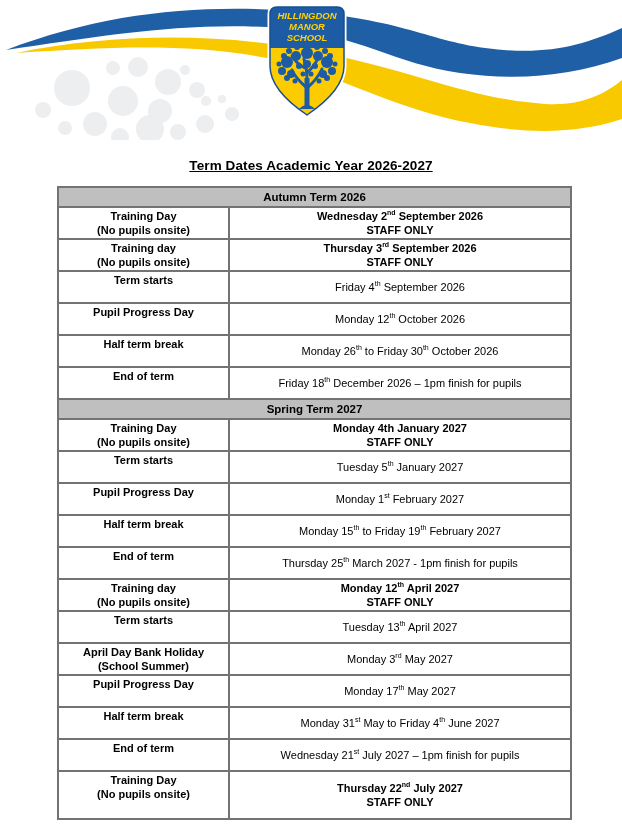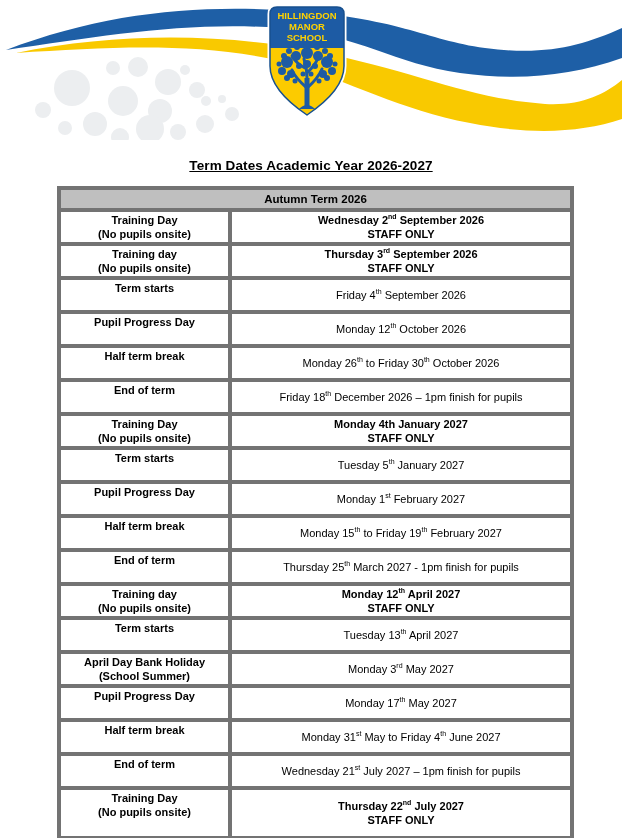--- a/index.html
+++ b/index.html
@@ -1,32 +1,32 @@
 <!DOCTYPE html>
 <html><head>
 <meta charset="utf-8">
 <style>
   html,body{margin:0;padding:0;}
   body{
     width:622px;height:838px;background:#ffffff;overflow:hidden;
     font-family:"Liberation Sans", sans-serif;color:#000;
     -webkit-font-smoothing:antialiased;
   }
-  .header{position:relative;width:622px;height:140px;}
+  .header{position:relative;width:622px;height:140px;font-style:italic;}
   .header svg{display:block;}
   .doc-title{
     margin:18px 0 0 0;text-align:center;
     font-size:13.5px;font-weight:bold;text-decoration:underline;
     letter-spacing:.1px;
   }
   table.term-table{
     border-collapse:collapse;table-layout:fixed;
     width:513px;margin:13px 0 0 57px;
   }
-  table.term-table td{border:4px solid #737373;}
+  table.term-table td{border:2px solid #737373;}
   .section-row td{
     background:#bfbfbf;text-align:center;font-weight:bold;
     font-size:11.5px;height:16px;padding:1px 2px;
   }
   .label-cell{
     vertical-align:top;font-weight:bold;text-align:center;
     font-size:11px;line-height:14px;padding:1px 4px;height:28px;
   }
   .value-cell{
     vertical-align:middle;text-align:center;
@@ -184,20 +184,23 @@
         </td>
       </tr>
       <tr>
         <td class="label-cell">
           <div>End of term</div>
         </td>
         <td class="value-cell">
           <div>Friday 18<sup>th</sup> December 2026 – 1pm finish for pupils</div>
         </td>
       </tr>
+      <tr class="section-row">
+        <td colspan="2">Spring Term 2027</td>
+      </tr>
       <tr>
         <td class="label-cell">
           <div>Training Day</div>
           <div>(No pupils onsite)</div>
         </td>
         <td class="value-cell bold">
           <div>Monday 4th January 2027</div>
           <div>STAFF ONLY</div>
         </td>
       </tr>

